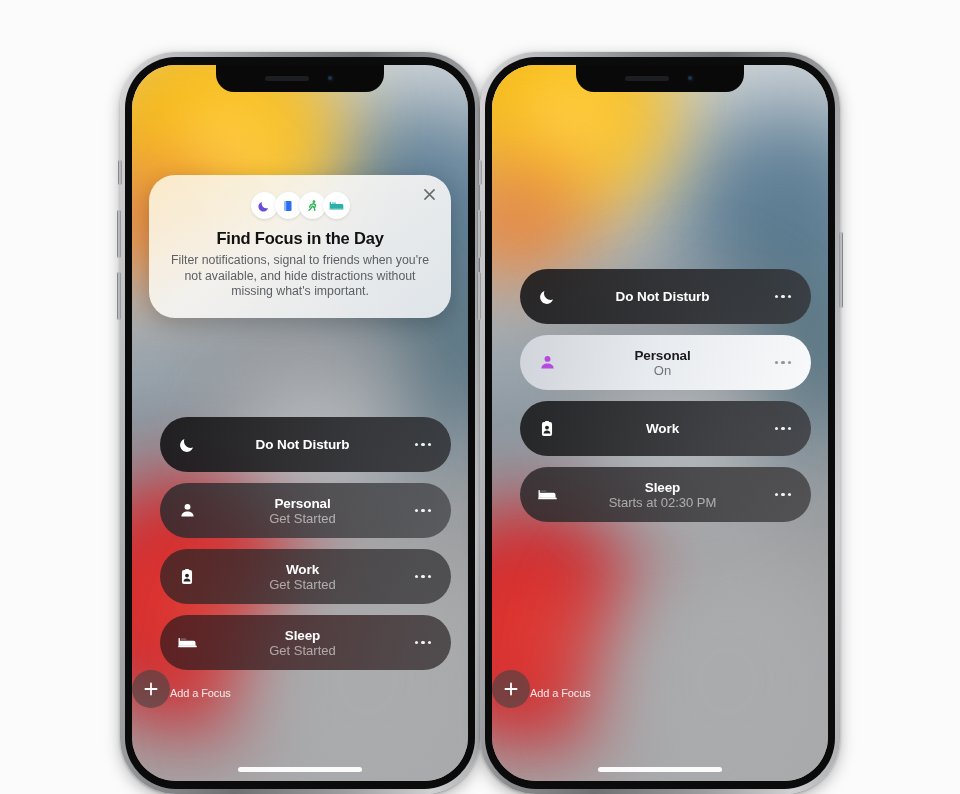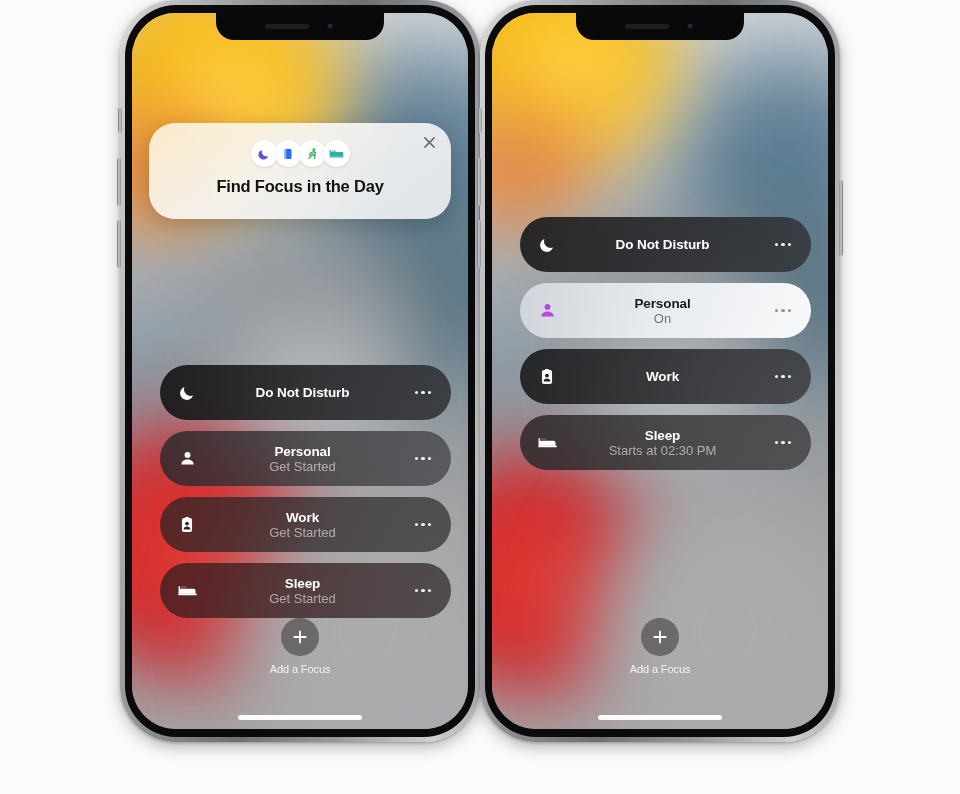--- a/index.html
+++ b/index.html
@@ -8,21 +8,22 @@
     width:960px;height:794px;
     background:#fbfbfb;
     font-family:"Liberation Sans", sans-serif;
     overflow:hidden;
     position:relative;
   }
   .stage{
     position:absolute;inset:0;
     display:flex;
     justify-content:center;
-    align-items:flex-start;
+    align-items:flex-end;
+    margin-top:10px;
   }
 
   
   .phone{
     position:relative;
     width:360px;height:742px;
     border-radius:56px;
     background:linear-gradient(100deg,#d8d8da 0%,#b7b8bb 14%,#8b8c8f 32%,#6f7073 50%,#9b9c9f 72%,#cfd0d2 90%,#a9aaad 100%);
     box-shadow:0 5px 16px rgba(0,0,0,.28), 0 1px 3px rgba(0,0,0,.25);
     padding:5px;
@@ -171,21 +172,21 @@
   .focus-row.active .focus-sub{color:rgba(40,40,43,.62);}
   .focus-more{
     width:28px;flex:0 0 28px;display:flex;align-items:center;justify-content:center;gap:3px;
   }
   .dot{width:3.6px;height:3.6px;border-radius:50%;background:rgba(255,255,255,.92);}
   .focus-row.active .dot{background:rgba(70,70,74,.55);}
 
   
   .add-focus{
     position:absolute;left:0;right:0;
-    display:flex;flex-direction:column;align-items:center;
+    display:flex;flex-direction:row;align-items:center;
     cursor:pointer;
   }
   .add-focus.left{top:605px;}
   .add-focus.right{top:605px;}
   .add-circle{
     width:38px;height:38px;border-radius:50%;
     background:rgba(70,66,66,.62);
     display:flex;align-items:center;justify-content:center;
     color:#fff;
   }
@@ -254,20 +255,21 @@
               <div class="icon-bubble">
                 <svg width="15" height="15" viewBox="0 0 18 18" aria-hidden="true">
                   <path d="M2.4 7.2h13.2a1.6 1.6 0 0 1 1.6 1.6v3.4H0.8V5.2a1 1 0 0 1 1.6 0z" fill="#2bb0a8"></path>
                   <rect x="3.4" y="5.0" width="5.2" height="2.3" rx="1.1" fill="#7fd6d1"></rect>
                   <rect x="0.6" y="12.2" width="16.8" height="1.5" rx=".7" fill="#2bb0a8"></rect>
                 </svg>
               </div>
             </div>
 
             <div class="onboard-title">Find Focus in the Day</div>
+            <div class="onboard-body">Filter notifications, signal to friends when you're not available, and hide distractions without missing what's important.</div>
           </div>
 
           <div class="focus-list left">
 
             <div class="focus-row dnd">
               <span class="focus-icon">
                 <svg width="19" height="19" viewBox="0 0 20 20" aria-hidden="true">
                   <path d="M15.8 13.2A7 7 0 0 1 6.8 4.2a7 7 0 1 0 9 9z" fill="currentColor"></path>
                 </svg>
               </span>

